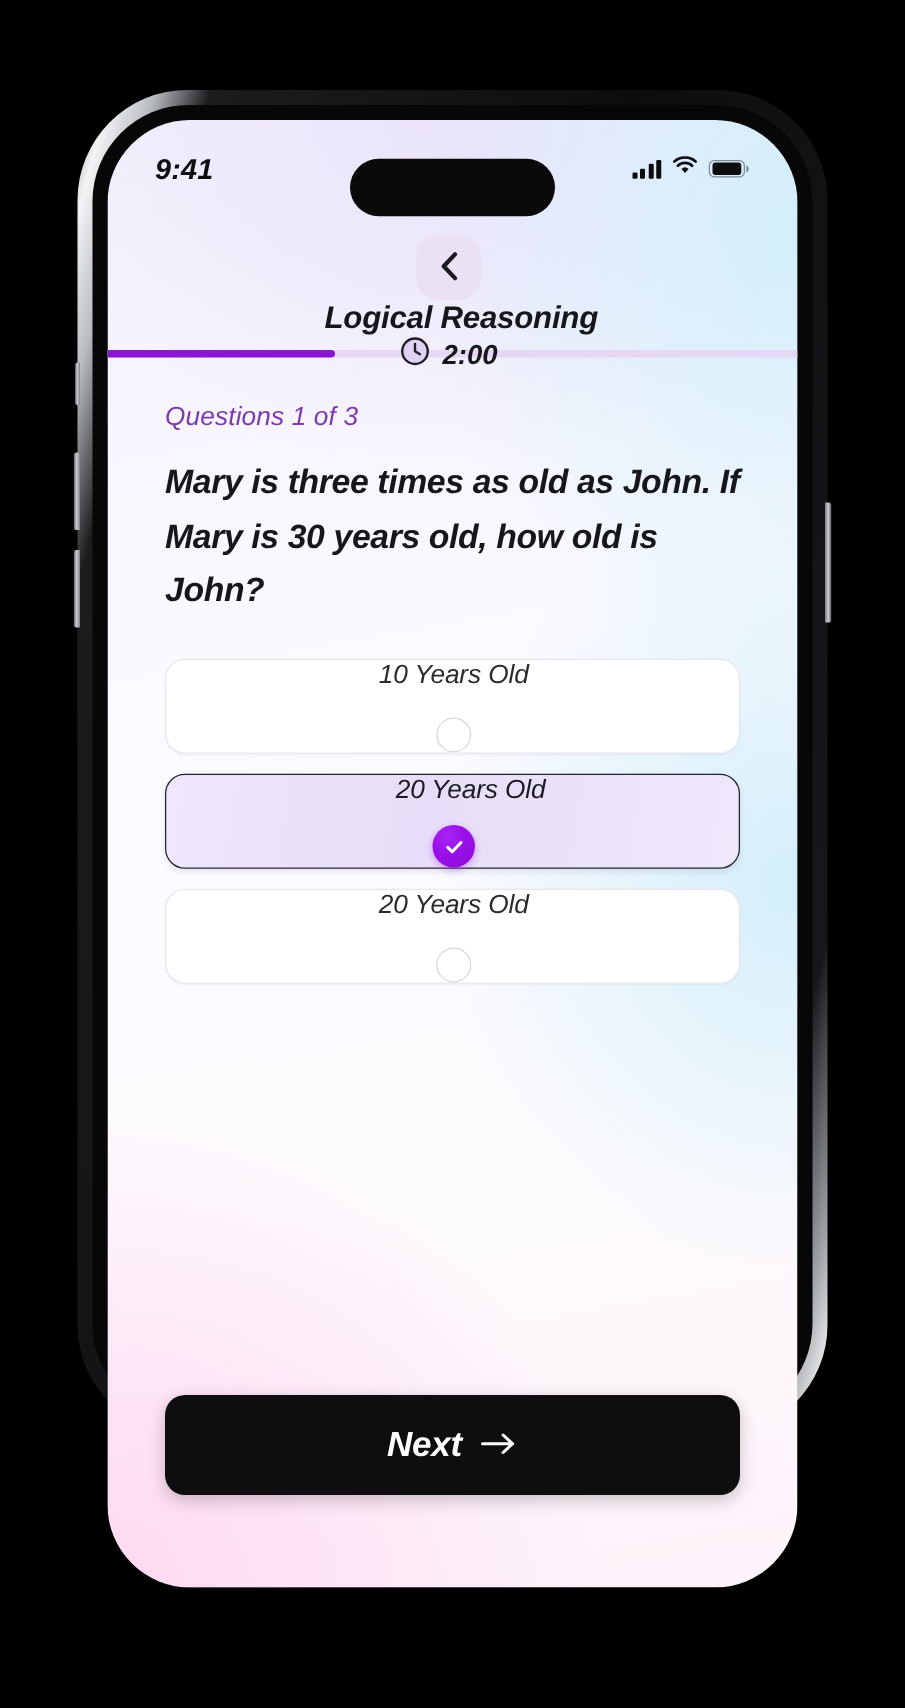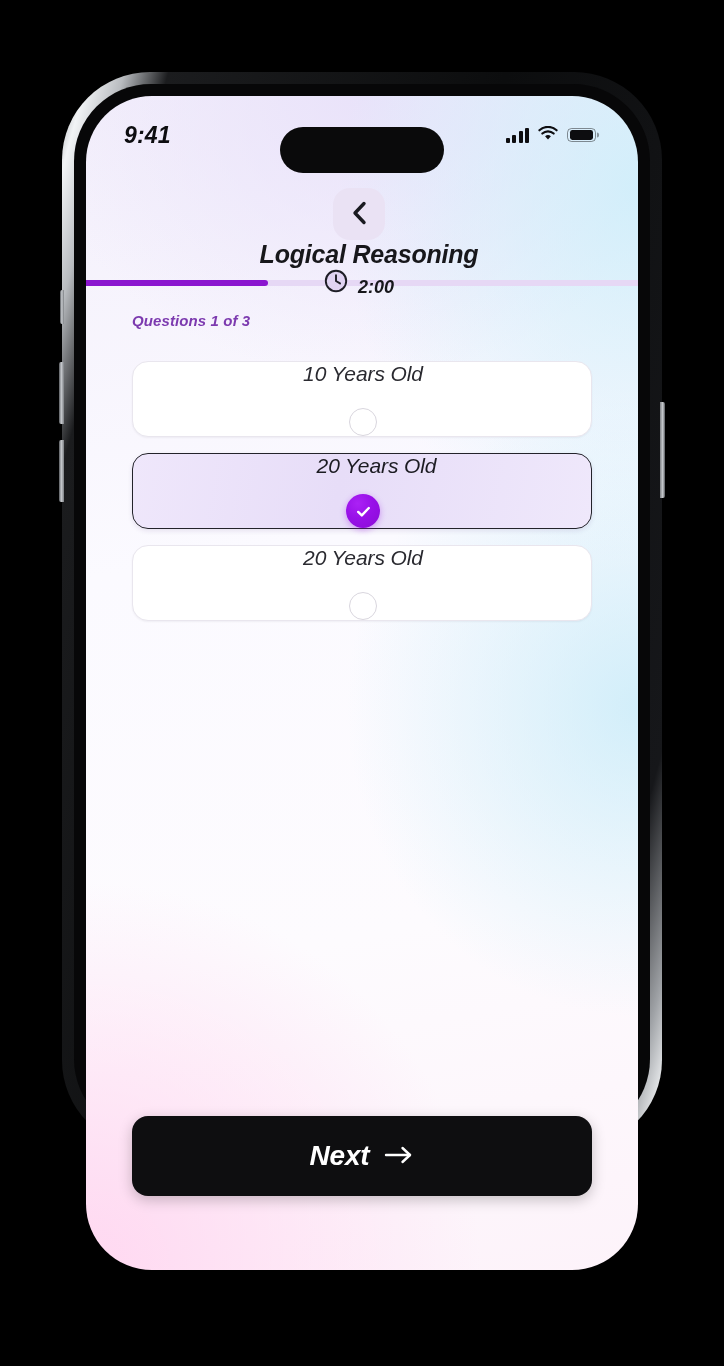--- a/index.html
+++ b/index.html
@@ -90,37 +90,37 @@
   #back-button{
     width:52px; height:52px; border-radius:17px;
     background:#eae2f4; border:none; cursor:pointer;
     display:flex; align-items:center; justify-content:center; flex:0 0 auto;
   }
   #page-title{
     flex:1 1 auto; margin-left:20px;
     font-size:25px; font-weight:700; font-style:italic; color:#17171b; letter-spacing:-.2px;
   }
   #timer{
-    display:flex; align-items:flex-end; gap:10px; flex:0 0 auto;
-    font-size:18px; font-weight:700; font-style:italic; color:#17171b;
+    display:flex; align-items:center; gap:10px; flex:0 0 auto;
+    font-size:22px; font-weight:700; font-style:italic; color:#17171b;
   }
 
   
   #progress-track{
     position:absolute; top:184px; left:0; right:0; height:6px;
     background:#e6d8f5;
   }
   #progress-fill{ height:100%; background:#8b16cf; border-radius:0 3px 3px 0; }
 
   
   #content{ position:absolute; top:190px; left:0; right:0; bottom:0; padding:0 46px; }
 
   #question-counter{
-    margin-top:26px;
-    font-size:15px; font-weight:700; font-style:italic; color:#7c3aaf; letter-spacing:.1px;
+    margin-top:36px;
+    font-size:21px; font-weight:400; font-style:italic; color:#7c3aaf; letter-spacing:.1px;
   }
   #question-text{
     margin-top:18px;
     font-size:27px; line-height:1.62; font-weight:700; font-style:italic;
     color:#17171b; letter-spacing:-.3px;
   }
 
   #options-list{ margin-top:32px; display:flex; flex-direction:column; gap:16px; }
   .option-card{
     height:76px; border-radius:16px;
@@ -217,20 +217,21 @@
         <span>2:00</span>
       </div>
     </div>
 
     <div id="progress-track">
       <div id="progress-fill" style="width: 33%;"></div>
     </div>
 
     <div id="content">
       <div id="question-counter">Questions 1 of 3</div>
+      <div id="question-text">Mary is three times as old as John. If Mary is 30 years old, how old is John?</div>
       <div id="options-list">
           <div class="option-card">
             <span class="option-label">10 Years Old</span>
             <span class="radio-empty"></span>
           </div>
           <div class="option-card selected">
             <span class="option-label">20 Years Old</span>
             <span class="radio-checked">
               <svg width="19" height="19" viewBox="0 0 19 19" fill="none">
                 <path d="M4.2 9.9 L7.8 13.4 L14.8 6" stroke="#fff" stroke-width="2.4" stroke-linecap="round" stroke-linejoin="round"></path>

